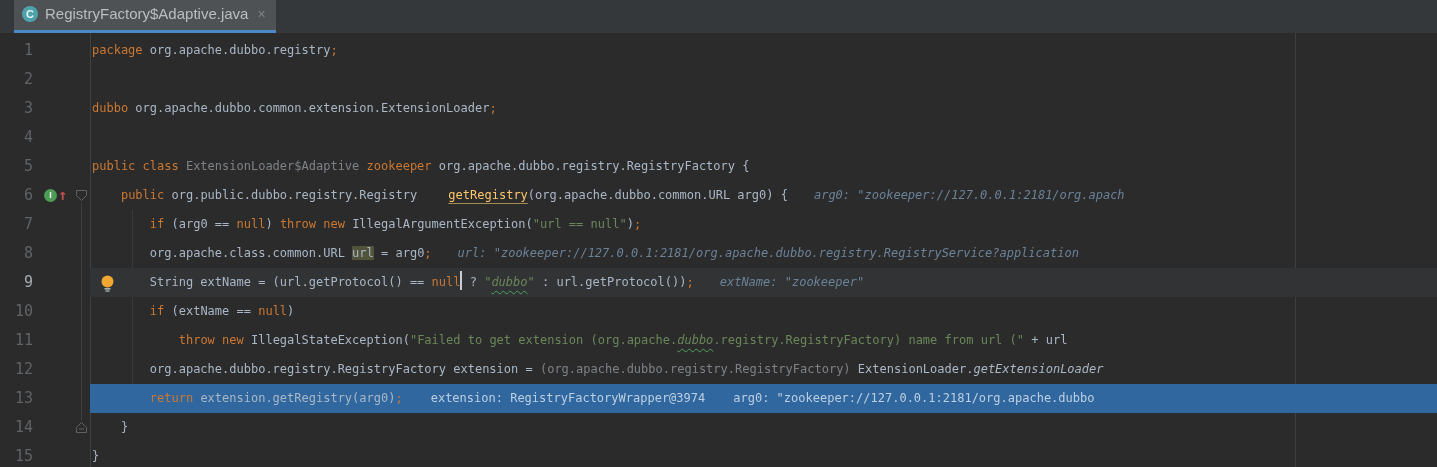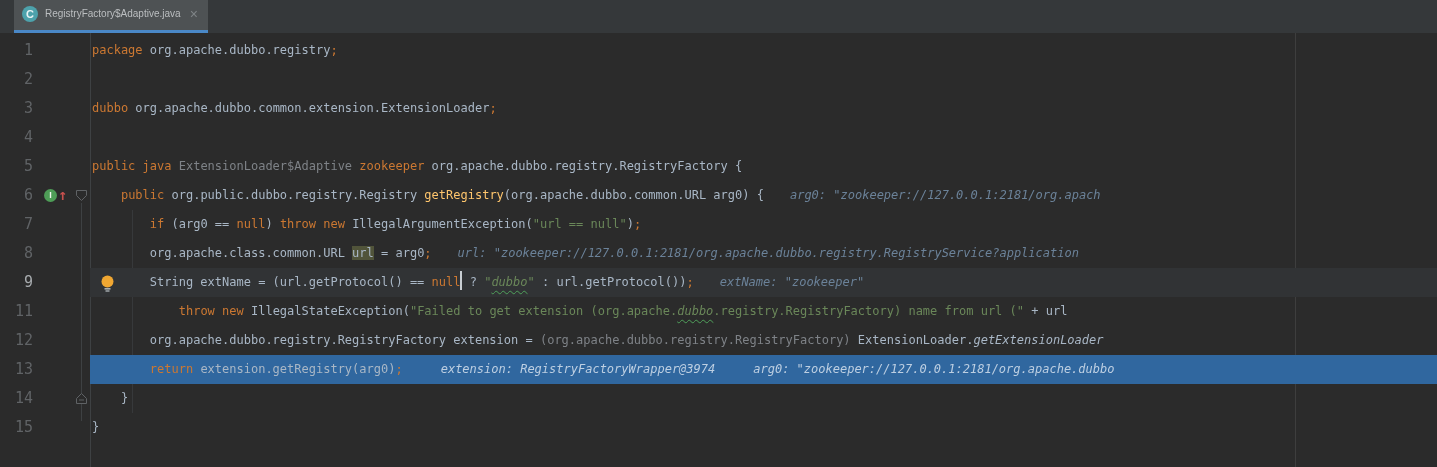--- a/index.html
+++ b/index.html
@@ -12,21 +12,21 @@
   html,body{width:1437px;height:467px;overflow:hidden;background:var(--editor-bg);}
   body{font-family:"DejaVu Sans Mono",monospace;}
 
   
   .tabbar{height:33px;background:var(--tabbar-bg);display:flex;align-items:flex-start;}
   .tab{margin-left:14px;height:33px;background:var(--tab-bg);display:flex;align-items:center;
        padding:0 10px 3px 8px;border-bottom:3px solid var(--tab-underline);cursor:pointer;}
   .tab-icon{width:16px;height:16px;border-radius:50%;background:#4DA2AC;color:#E8F4F5;
        font-family:"Liberation Sans",sans-serif;font-size:11px;font-weight:bold;
        display:flex;align-items:center;justify-content:center;margin-right:7px;flex:none;}
-  .tab-label{font-family:"Liberation Sans",sans-serif;font-size:10px;color:#BBBEC0;white-space:nowrap;}
+  .tab-label{font-family:"Liberation Sans",sans-serif;font-size:15px;color:#BBBEC0;white-space:nowrap;}
   .tab-close{margin-left:9px;color:#7F8487;font-family:"Liberation Sans",sans-serif;
        font-size:14px;line-height:14px;}
 
   
   .editor{position:relative;height:434px;overflow:hidden;}
   .gutter-sep{position:absolute;left:90px;top:0;bottom:0;width:1px;background:#3E4143;}
   .fold-line{position:absolute;left:81px;top:170px;height:218px;width:1px;background:#3E4143;}
   .indent-guide{position:absolute;left:132px;top:177px;height:203px;width:1px;background:#37393B;}
   .margin-guide{position:absolute;left:1295px;top:0;height:434px;width:1px;background:rgba(255,255,255,0.09);}
 
@@ -38,25 +38,25 @@
   .icons{width:30px;flex:none;display:flex;align-items:center;justify-content:flex-start;padding-left:2px;}
   .fold{width:18px;flex:none;display:flex;align-items:center;justify-content:center;}
   .code{flex:1;font-size:12px;color:var(--plain);overflow:hidden;padding-left:2px;}
   .line.caretline .code{background:var(--caret-line-bg);}
   .line.execline .code{background:var(--exec-line-bg);}
 
   .t-k{color:var(--keyword);}
   .t-p{color:var(--plain);}
   .t-s{color:var(--string);}
   .t-sw{color:var(--string);text-decoration:underline wavy #4FA05A;text-decoration-thickness:1px;text-underline-offset:4px;font-style:italic;}
-  .t-m{color:var(--method);text-decoration-color:#A68D52;text-underline-offset:4px;}
+  .t-m{color:var(--method);text-decoration:underline;text-decoration-color:#A68D52;text-underline-offset:4px;margin-left:24px;}
   .t-d{color:var(--dim);}
   .t-i{color:var(--plain);font-style:italic;}
   .t-h{color:var(--hint);font-style:italic;margin-left:26px;}
-  .t-hb{color:var(--hint-bright);font-style:italic;margin-left:38px;}
+  .t-hb{color:var(--hint-bright);margin-left:28px;}
   .t-hl{color:var(--plain);background:var(--id-highlight-bg);}
   .t-caret{display:inline-block;width:2px;height:19px;background:#C8CDD2;vertical-align:-4px;}
 
   .impl-icon{width:13px;height:13px;border-radius:50%;background:#4E9D57;color:#EFF6EF;
       font-size:9px;font-weight:bold;font-family:"Liberation Sans",sans-serif;
       display:inline-flex;align-items:center;justify-content:center;cursor:pointer;flex:none;}
   .nav-arrow{color:#C6504D;font-size:15px;font-weight:bold;line-height:13px;margin-left:1px;cursor:pointer;}
   .bulb{position:absolute;left:100px;top:5px;cursor:pointer;}
   .fold-mark{cursor:pointer;display:inline-flex;}
 </style>
@@ -74,31 +74,32 @@
 <div class="editor">
   <div class="gutter-sep"></div>
   <div class="fold-line"></div>
   <div class="indent-guide"></div>
   <div class="margin-guide"></div>
   <div class="lines">
       <div class="line"><span class="ln">1</span><span class="icons"></span><span class="fold"></span><span class="code"><span class="t-k">package </span><span class="t-p">org.apache.dubbo.registry</span><span class="t-k">;</span></span></div>
       <div class="line"><span class="ln">2</span><span class="icons"></span><span class="fold"></span><span class="code"></span></div>
       <div class="line"><span class="ln">3</span><span class="icons"></span><span class="fold"></span><span class="code"><span class="t-k">dubbo </span><span class="t-p">org.apache.dubbo.common.extension.ExtensionLoader</span><span class="t-k">;</span></span></div>
       <div class="line"><span class="ln">4</span><span class="icons"></span><span class="fold"></span><span class="code"></span></div>
-      <div class="line"><span class="ln">5</span><span class="icons"></span><span class="fold"></span><span class="code"><span class="t-k">public java </span><span class="t-d">ExtensionLoader$Adaptive</span><span class="t-p"> </span><span class="t-k">zookeeper </span><span class="t-p">org.apache.dubbo.registry.RegistryFactory {</span></span></div>
+      <div class="line"><span class="ln">5</span><span class="icons"></span><span class="fold"></span><span class="code"><span class="t-k">public class </span><span class="t-d">ExtensionLoader$Adaptive</span><span class="t-p"> </span><span class="t-k">zookeeper </span><span class="t-p">org.apache.dubbo.registry.RegistryFactory {</span></span></div>
       <div class="line"><span class="ln">6</span><span class="icons"><span class="impl-icon">I</span><span class="nav-arrow">↑</span></span><span class="fold"><svg class="fold-mark" width="13" height="13">
             <path d="M1.5 1.5 H11.5 V6.5 L6.5 11.5 L1.5 6.5 Z" fill="#2B2B2B" stroke="#5F6265"></path>
           </svg></span><span class="code"><span class="t-p">    </span><span class="t-k">public </span><span class="t-p">org.public.dubbo.registry.Registry </span><span class="t-m">getRegistry</span><span class="t-p">(org.apache.dubbo.common.URL arg0) {</span><span class="t-h">arg0: "zookeeper://127.0.0.1:2181/org.apach</span></span></div>
       <div class="line"><span class="ln">7</span><span class="icons"></span><span class="fold"></span><span class="code"><span class="t-p">        </span><span class="t-k">if </span><span class="t-p">(arg0 == </span><span class="t-k">null</span><span class="t-p">) </span><span class="t-k">throw new </span><span class="t-p">IllegalArgumentException(</span><span class="t-s">"url == null"</span><span class="t-p">)</span><span class="t-k">;</span></span></div>
       <div class="line"><span class="ln">8</span><span class="icons"></span><span class="fold"></span><span class="code"><span class="t-p">        org.apache.class.common.URL </span><span class="t-hl">url</span><span class="t-p"> = arg0</span><span class="t-k">;</span><span class="t-h">url: "zookeeper://127.0.0.1:2181/org.apache.dubbo.registry.RegistryService?application</span></span></div>
       <div class="line caretline"><span class="ln">9</span><span class="bulb"><svg width="15" height="18">
             <circle cx="7.5" cy="6.5" r="6" fill="#F0A732"></circle>
             <rect x="4.5" y="13" width="6" height="1.6" fill="#A9AEB2"></rect>
             <rect x="5.5" y="15.3" width="4" height="1.4" fill="#A9AEB2"></rect>
           </svg></span><span class="icons"></span><span class="fold"></span><span class="code"><span class="t-p">        String extName = (url.getProtocol() == </span><span class="t-k">null</span><span class="t-caret"></span><span class="t-p"> ? </span><span class="t-s">"</span><span class="t-sw">dubbo</span><span class="t-s">"</span><span class="t-p"> : url.getProtocol())</span><span class="t-k">;</span><span class="t-h">extName: "zookeeper"</span></span></div>
+      <div class="line"><span class="ln">10</span><span class="icons"></span><span class="fold"></span><span class="code"><span class="t-p">        </span><span class="t-k">if </span><span class="t-p">(extName == </span><span class="t-k">null</span><span class="t-p">)</span></span></div>
       <div class="line"><span class="ln">11</span><span class="icons"></span><span class="fold"></span><span class="code"><span class="t-p">            </span><span class="t-k">throw new </span><span class="t-p">IllegalStateException(</span><span class="t-s">"Failed to get extension (org.apache.</span><span class="t-sw">dubbo</span><span class="t-s">.registry.RegistryFactory) name from url ("</span><span class="t-p"> + url</span></span></div>
       <div class="line"><span class="ln">12</span><span class="icons"></span><span class="fold"></span><span class="code"><span class="t-p">        org.apache.dubbo.registry.RegistryFactory extension = </span><span class="t-d">(org.apache.dubbo.registry.RegistryFactory)</span><span class="t-p"> ExtensionLoader.</span><span class="t-i">getExtensionLoader</span></span></div>
       <div class="line execline"><span class="ln">13</span><span class="icons"></span><span class="fold"></span><span class="code"><span class="t-p">        </span><span class="t-k">return </span><span class="t-p">extension.getRegistry(arg0)</span><span class="t-k">;</span><span class="t-hb">extension: RegistryFactoryWrapper@3974</span><span class="t-hb">arg0: "zookeeper://127.0.0.1:2181/org.apache.dubbo</span></span></div>
       <div class="line"><span class="ln">14</span><span class="icons"></span><span class="fold"><svg class="fold-mark" width="13" height="13">
             <path d="M1.5 11.5 H11.5 V6.5 L6.5 1.5 L1.5 6.5 Z" fill="#2B2B2B" stroke="#5F6265"></path>
             <path d="M4 8 H9" stroke="#5F6265"></path>
           </svg></span><span class="code"><span class="t-p">    }</span></span></div>
       <div class="line"><span class="ln">15</span><span class="icons"></span><span class="fold"></span><span class="code"><span class="t-p">}</span></span></div>
     </div>
 </div>

